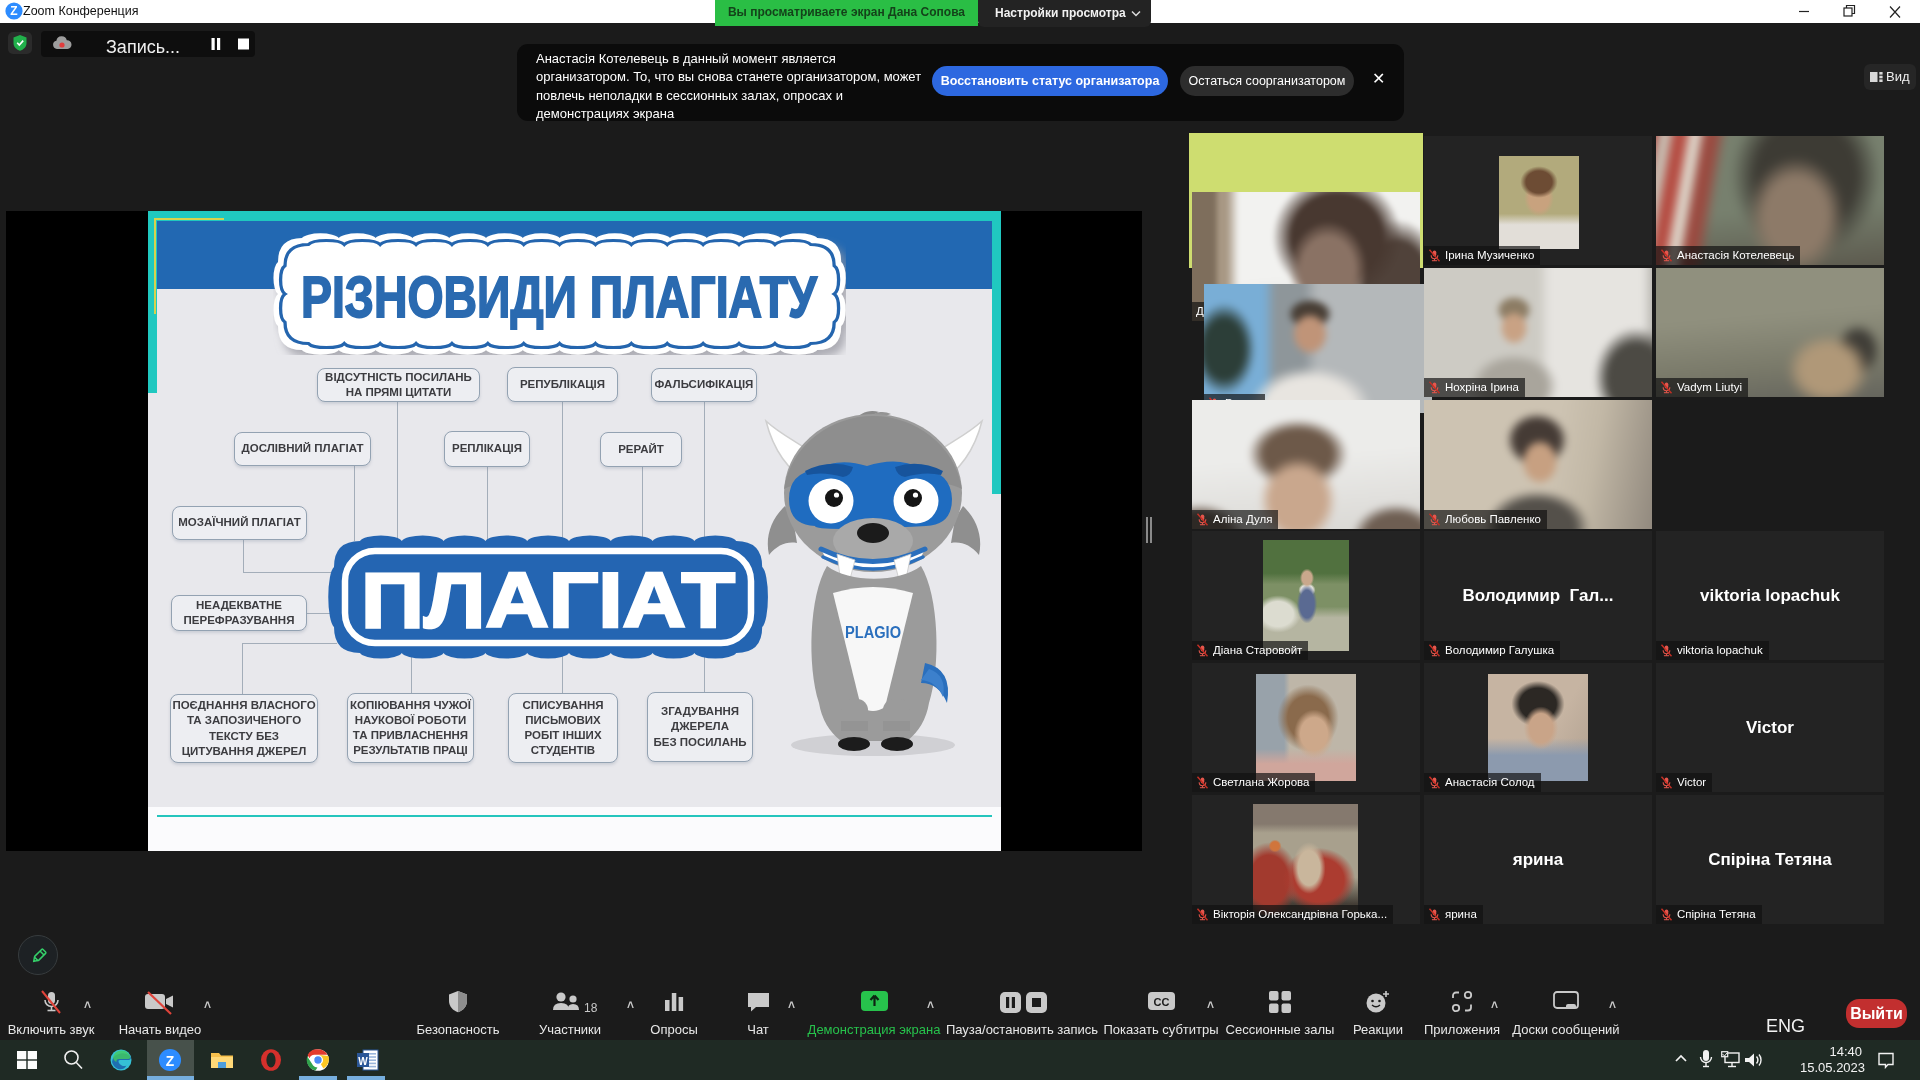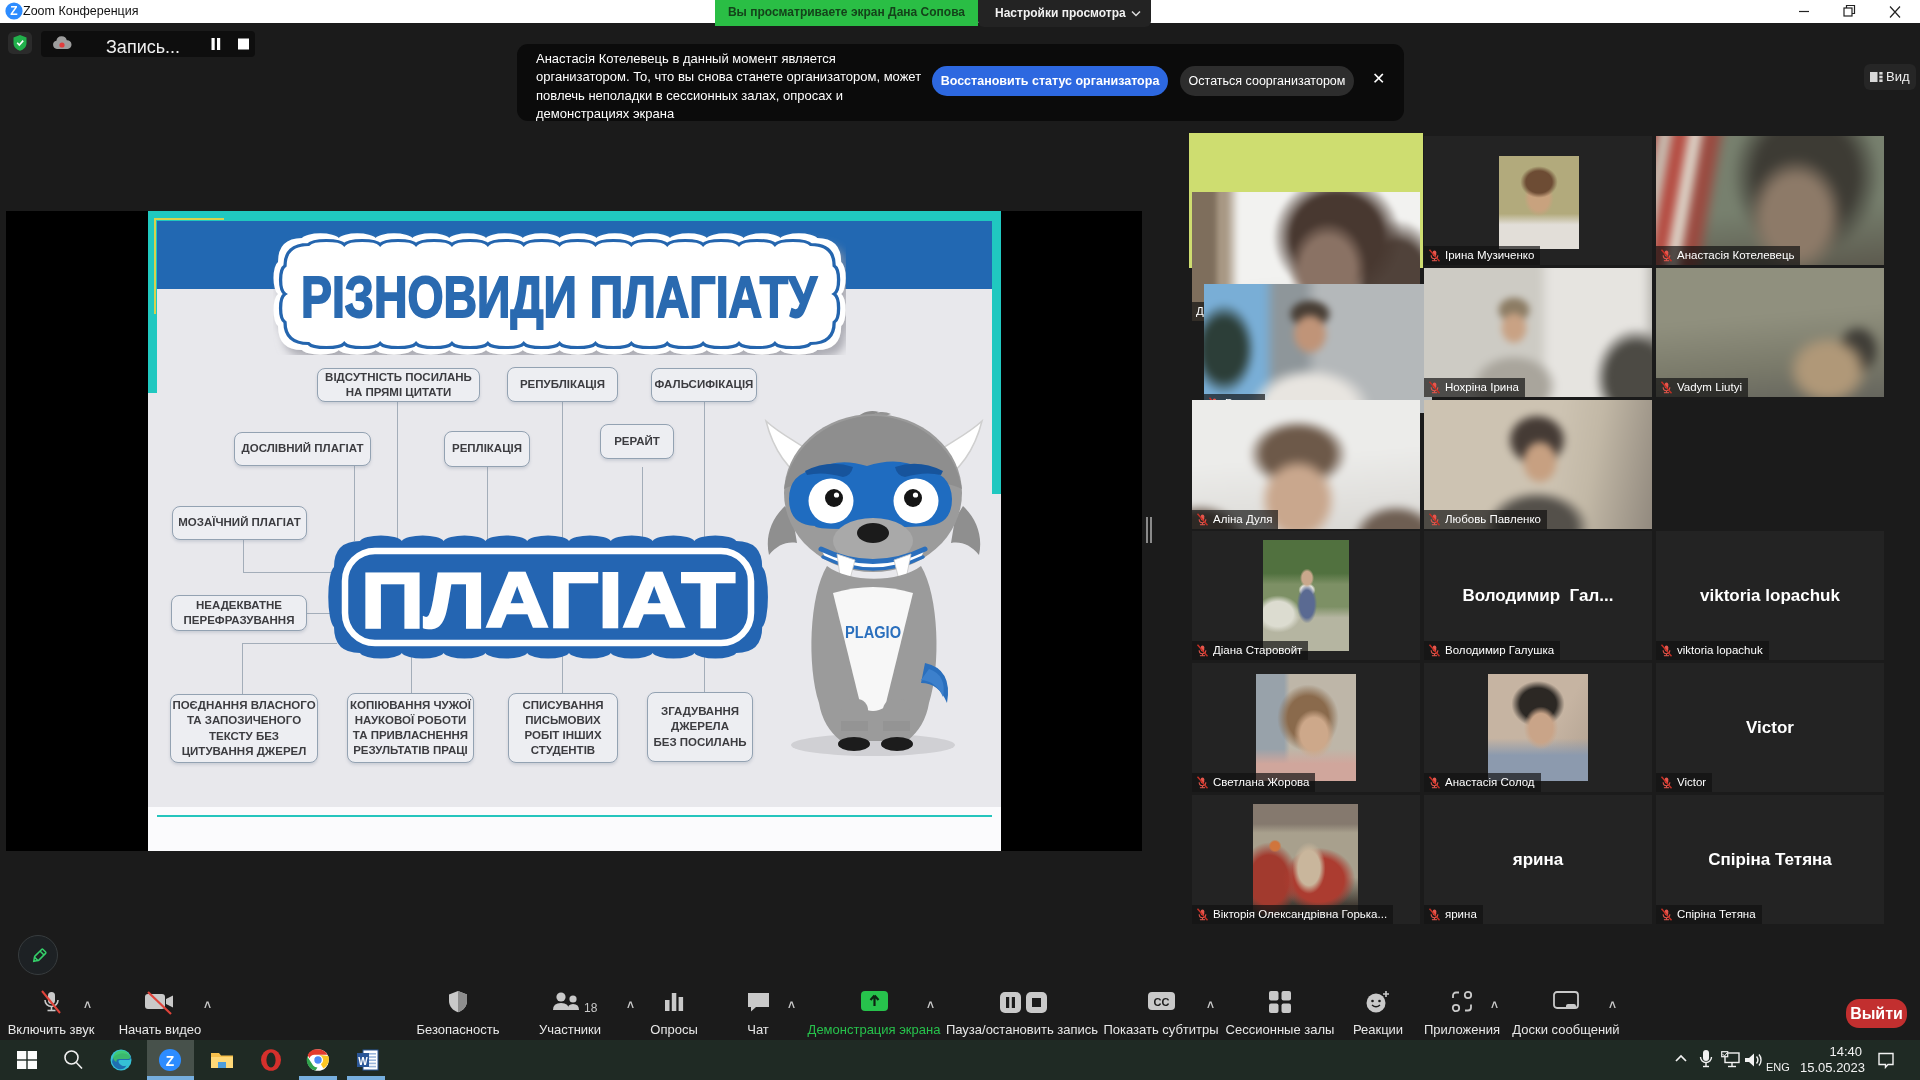--- a/index.html
+++ b/index.html
@@ -158,21 +158,21 @@
     <div class="conn" style="left:94px;top:432px;width:1px;height:51px"></div>
     <div class="conn" style="left:263px;top:442px;width:1px;height:40px"></div>
     <div class="conn" style="left:414px;top:442px;width:1px;height:40px"></div>
     <div class="conn" style="left:556px;top:442px;width:1px;height:39px"></div>
 
     <div class="fbox" style="left:169px;top:157px;width:163px;height:34px">ВІДСУТНІСТЬ ПОСИЛАНЬ<br>НА ПРЯМІ ЦИТАТИ</div>
     <div class="fbox" style="left:359px;top:156px;width:111px;height:35px">РЕПУБЛІКАЦІЯ</div>
     <div class="fbox" style="left:503px;top:157px;width:106px;height:34px">ФАЛЬСИФІКАЦІЯ</div>
     <div class="fbox" style="left:86px;top:221px;width:137px;height:34px">ДОСЛІВНИЙ ПЛАГІАТ</div>
     <div class="fbox" style="left:296px;top:220px;width:86px;height:36px">РЕПЛІКАЦІЯ</div>
-    <div class="fbox" style="left:452px;top:213px;width:74px;height:35px">РЕРАЙТ</div>
+    <div class="fbox" style="left:452px;top:221px;width:82px;height:35px">РЕРАЙТ</div>
     <div class="fbox" style="left:24px;top:295px;width:135px;height:34px">МОЗАЇЧНИЙ ПЛАГІАТ</div>
     <div class="fbox" style="left:23px;top:384px;width:136px;height:36px">НЕАДЕКВАТНЕ<br>ПЕРЕФРАЗУВАННЯ</div>
     <div class="fbox" style="left:22px;top:483px;width:148px;height:69px">ПОЄДНАННЯ ВЛАСНОГО<br>ТА ЗАПОЗИЧЕНОГО<br>ТЕКСТУ БЕЗ<br>ЦИТУВАННЯ ДЖЕРЕЛ</div>
     <div class="fbox" style="left:199px;top:482px;width:127px;height:70px">КОПІЮВАННЯ ЧУЖОЇ<br>НАУКОВОЇ РОБОТИ<br>ТА ПРИВЛАСНЕННЯ<br>РЕЗУЛЬТАТІВ ПРАЦІ</div>
     <div class="fbox" style="left:360px;top:482px;width:110px;height:70px">СПИСУВАННЯ<br>ПИСЬМОВИХ<br>РОБІТ ІНШИХ<br>СТУДЕНТІВ</div>
     <div class="fbox" style="left:499px;top:481px;width:106px;height:70px">ЗГАДУВАННЯ<br>ДЖЕРЕЛА<br>БЕЗ ПОСИЛАНЬ</div>
 
     <svg class="abs" style="left:125px;top:22px" width="573" height="122" viewBox="-5 -5 573 122">
       <defs>
           <filter id="cshadow" x="-10%" y="-10%" width="125%" height="135%">
@@ -660,19 +660,19 @@
       <rect x="4" y="2" width="14" height="9.5" fill="none" stroke="#f2f2f2" stroke-width="1.4"></rect>
       <line x1="11" y1="11.5" x2="11" y2="15" stroke="#f2f2f2" stroke-width="1.4"></line>
       <line x1="7" y1="15.5" x2="15" y2="15.5" stroke="#f2f2f2" stroke-width="1.4"></line>
       <rect x="0.7" y="0.7" width="6" height="5" fill="#1f2a24" stroke="#f2f2f2" stroke-width="1.2"></rect>
       <path d="M1.5 3 l2 2 l2.5 -3" fill="none" stroke="#f2f2f2" stroke-width="1"></path>
     </svg>
   <svg class="abs" style="left:1744px;top:1051px" width="20" height="18">
       <path d="M1 7 h4 l5 -4.5 v13 L5 11 H1 Z" fill="#f2f2f2"></path>
       <path d="M12.5 5.5 a5.5 5.5 0 0 1 0 7 M15 3.5 a8.5 8.5 0 0 1 0 11" fill="none" stroke="#f2f2f2" stroke-width="1.4"></path>
     </svg>
-  <div class="abs" style="left:1766px;top:1061px;font-size:11px;color:#f2f2f2">ENG</div>
+  <div class="abs" style="left:1766px;top:1016px;font-size:18px;color:#f2f2f2">ENG</div>
   <div class="abs" style="left:1800px;top:1044px;width:62px;text-align:right;font-size:13px;color:#f2f2f2;line-height:16px">14:40<br>15.05.2023</div>
   <svg class="abs" style="left:1877px;top:1051px" width="18" height="18">
       <path d="M2 2.5 h14 v11 h-5 l-2.5 2.8 v-2.8 H2 Z" fill="none" stroke="#f2f2f2" stroke-width="1.4"></path>
     </svg>
 
 </div>
 
 </body></html>

